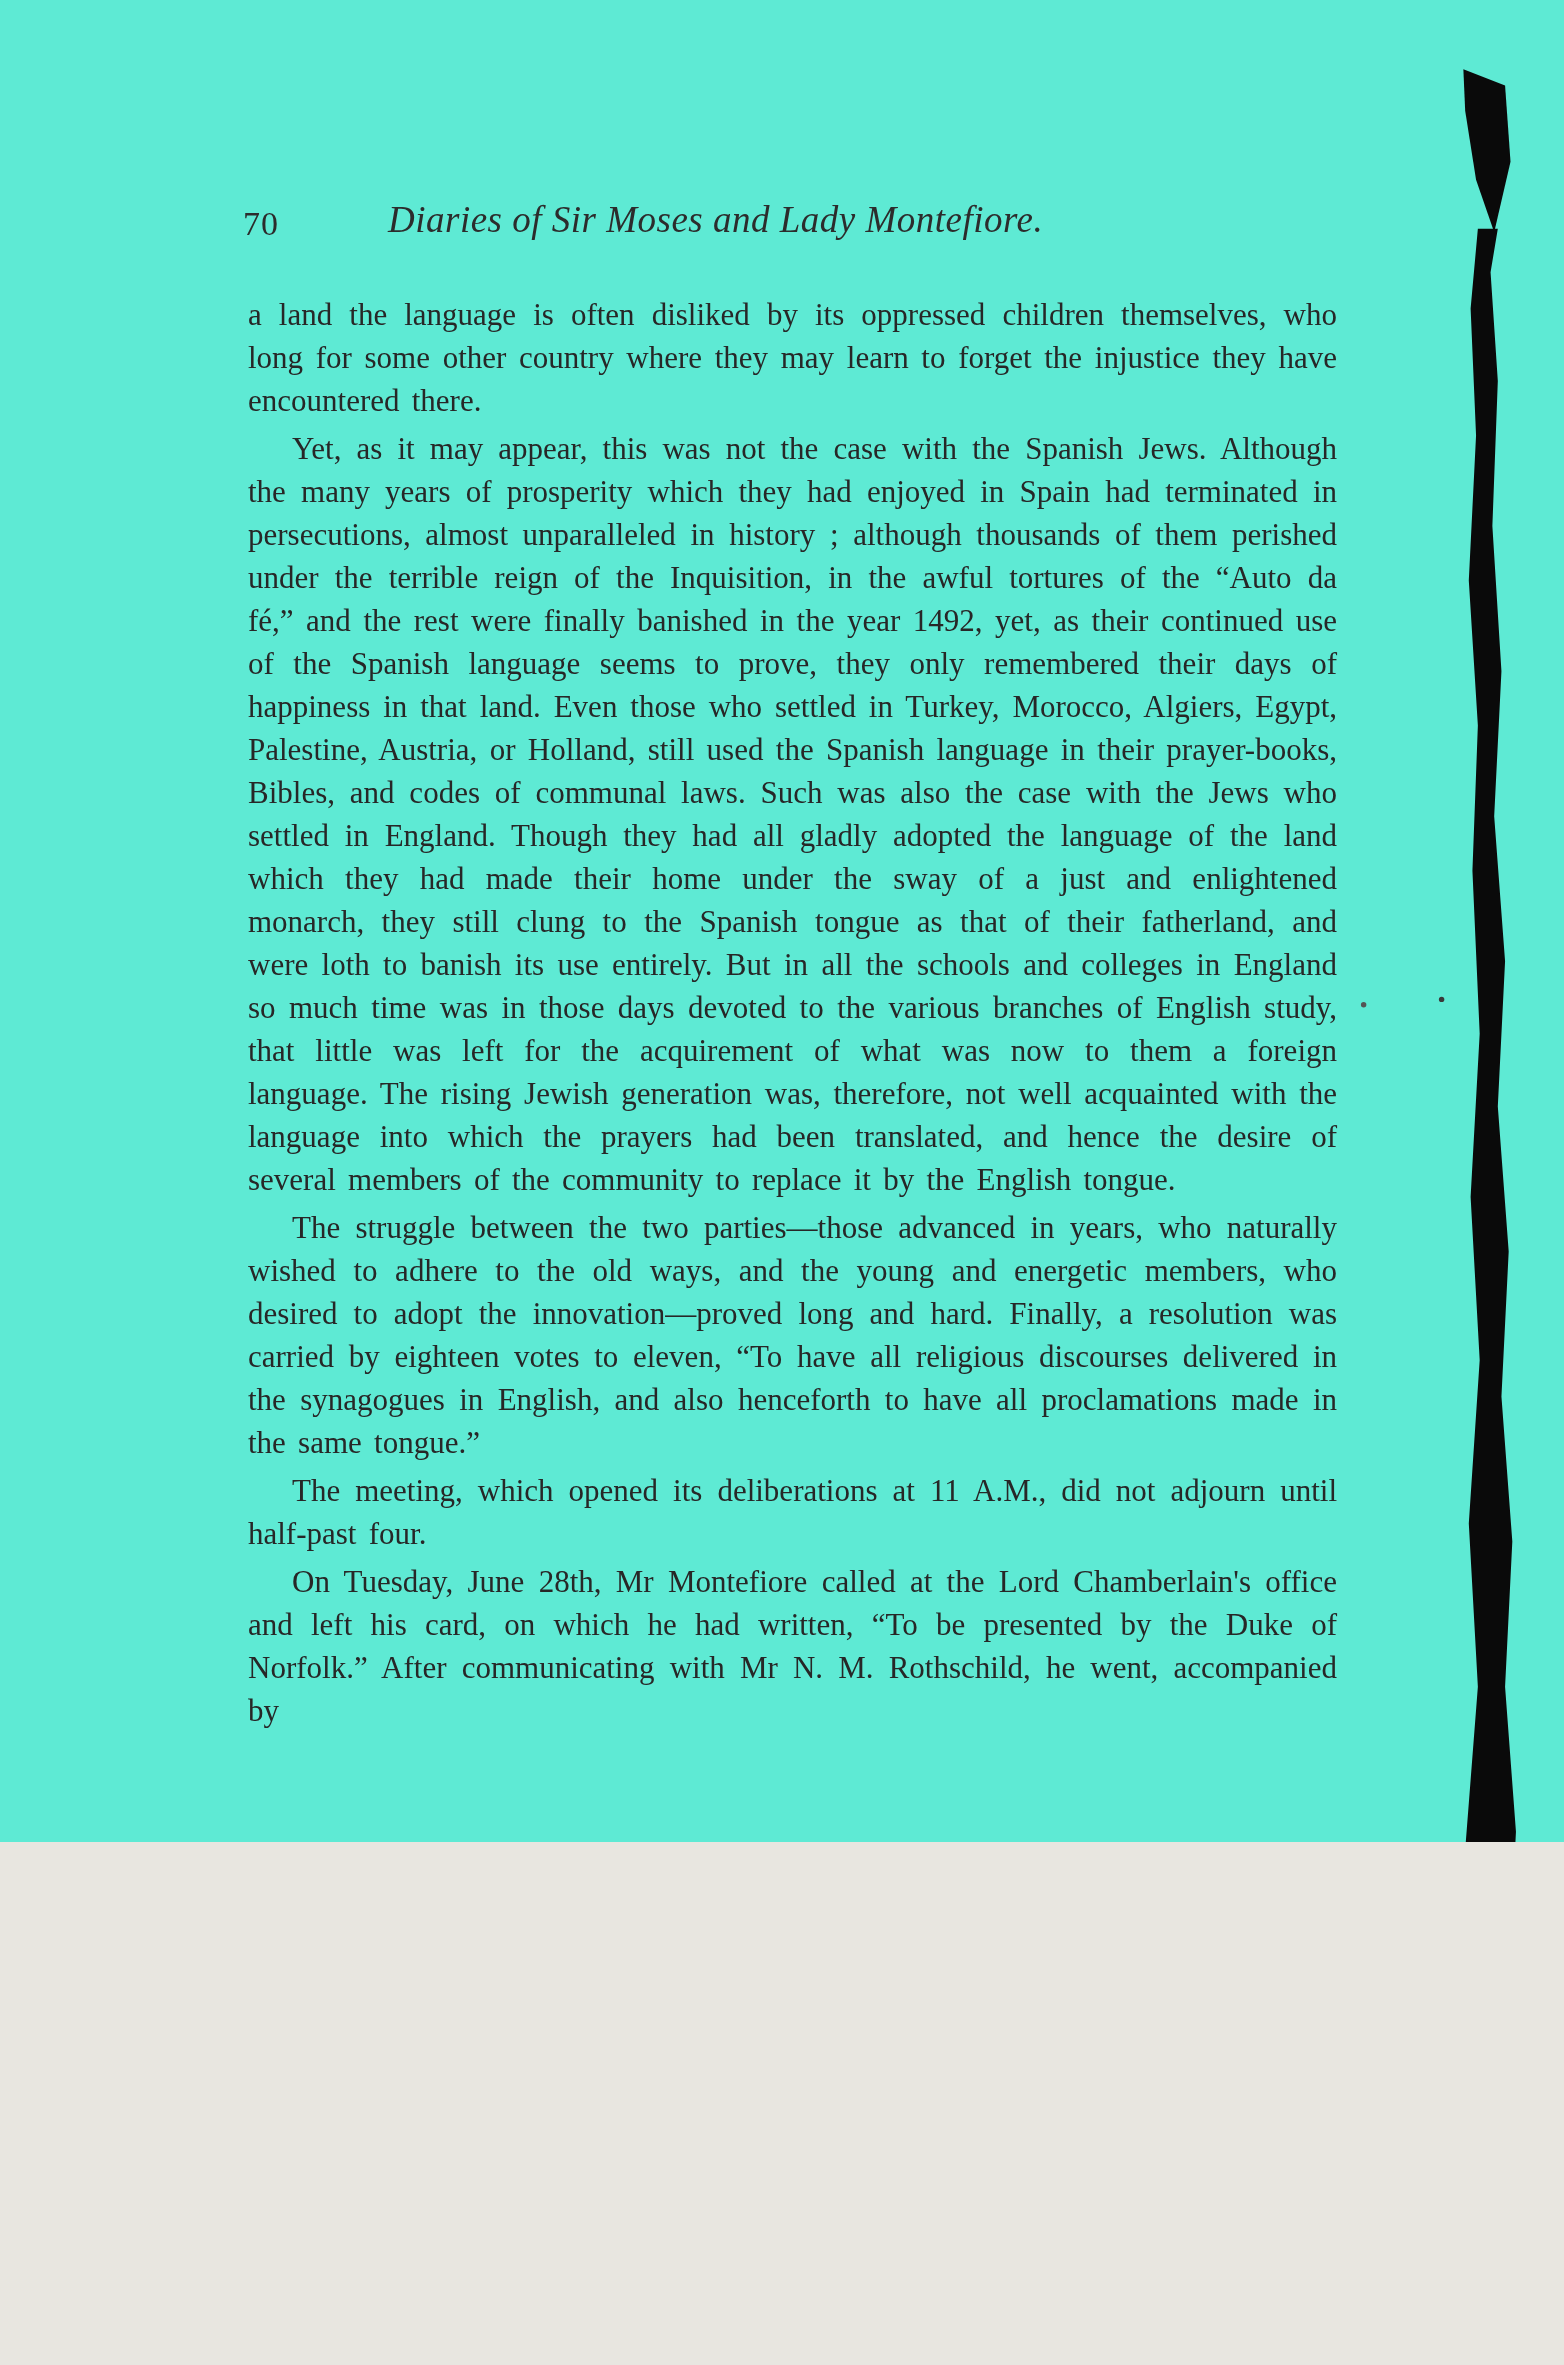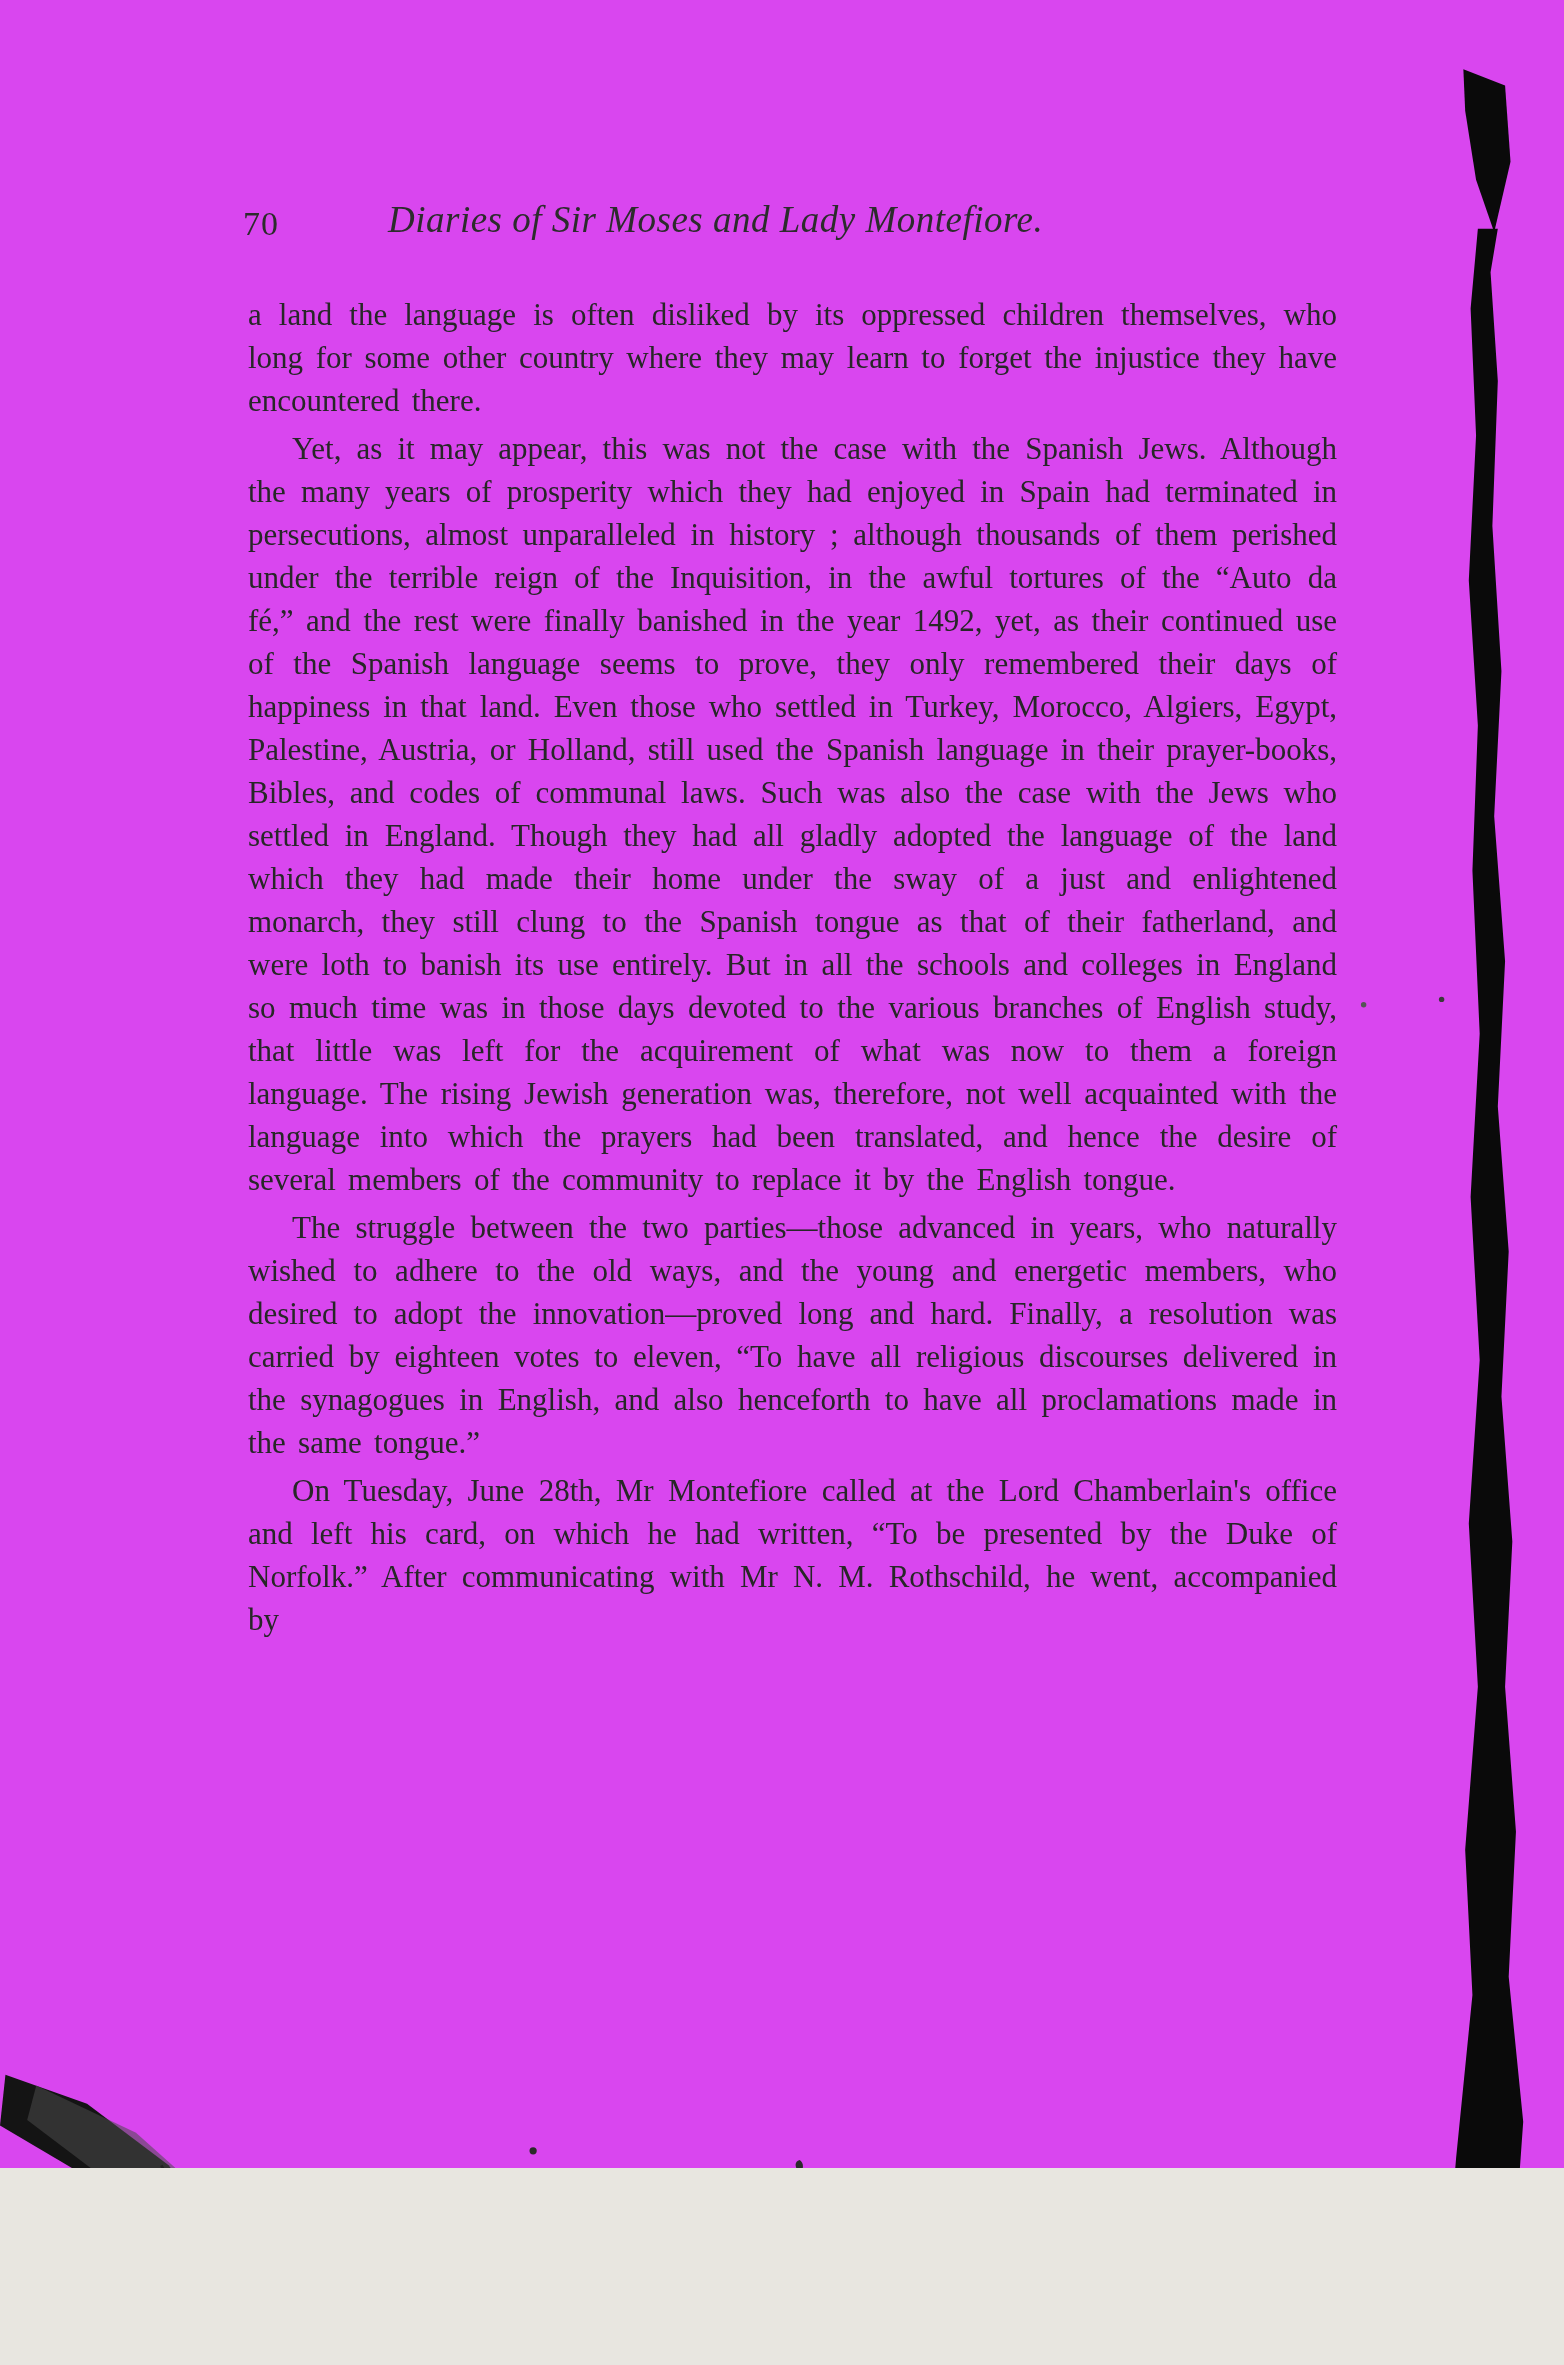--- a/index.html
+++ b/index.html
@@ -3,22 +3,22 @@
 <meta charset="utf-8">
 <style>
   html, body {
     margin: 0;
     padding: 0;
     background: #e8e6e0;
   }
   .page {
     position: relative;
     width: 1564px;
-    height: 2168px;
-    background: #d946ef;
+    height: 1842px;
+    background: #5eead4;
     overflow: hidden;
     font-family: "Liberation Serif", serif;
   }
   .content {
     position: absolute;
     left: 243px;
     top: 198px;
     width: 1099px;
   }
   .header {
@@ -69,20 +69,21 @@
 
   <div class="content">
     <div class="header">
       <span class="page-number">70</span>
       <span class="header-title">Diaries of Sir Moses and Lady Montefiore.</span>
     </div>
     <div class="body-text">
       <p class="noindent">a land the language is often disliked by its oppressed children themselves, who long for some other country where they may learn to forget the injustice they have encountered there.</p>
       <p class="indent">Yet, as it may appear, this was not the case with the Spanish Jews.  Although the many years of prosperity which they had enjoyed in Spain had terminated in persecutions, almost unparalleled in history ; although thousands of them perished under the terrible reign of the Inquisition, in the awful tortures of the “Auto da fé,” and the rest were finally banished in the year 1492, yet, as their continued use of the Spanish language seems to prove, they only remembered their days of happiness in that land.  Even those who settled in Turkey, Morocco, Algiers, Egypt, Palestine, Austria, or Holland, still used the Spanish language in their prayer-books, Bibles, and codes of communal laws.  Such was also the case with the Jews who settled in England.  Though they had all gladly adopted the language of the land which they had made their home under the sway of a just and enlightened monarch, they still clung to the Spanish tongue as that of their fatherland, and were loth to banish its use entirely.  But in all the schools and colleges in England so much time was in those days devoted to the various branches of English study, that little was left for the acquirement of what was now to them a foreign language.  The rising Jewish generation was, therefore, not well acquainted with the language into which the prayers had been translated, and hence the desire of several members of the community to replace it by the English tongue.</p>
       <p class="indent">The struggle between the two parties—those advanced in years, who naturally wished to adhere to the old ways, and the young and energetic members, who desired to adopt the innovation—proved long and hard.  Finally, a resolution was carried by eighteen votes to eleven, “To have all religious discourses delivered in the synagogues in English, and also henceforth to have all proclamations made in the same tongue.”</p>
+      <p class="indent">The meeting, which opened its deliberations at 11 A.M., did not adjourn until half-past four.</p>
       <p class="indent">On Tuesday, June 28th, Mr Montefiore called at the Lord Chamberlain's office and left his card, on which he had written, “To be presented by the Duke of Norfolk.”  After communicating with Mr N. M. Rothschild, he went, accompanied by</p>
     </div>
   </div>
 
   <svg class="artifacts" width="1564" height="2366" viewBox="0 0 1725 2609" aria-hidden="true">
 
     <path fill="#0a0a0a" d="M1614,76 L1660,94 L1666,178 L1648,256 L1628,198 L1616,122 Z"></path>
 
     <path fill="#0a0a0a" d="M1630,252
          L1622,340 L1628,480 L1620,640 L1630,800 L1624,960 L1632,1140

